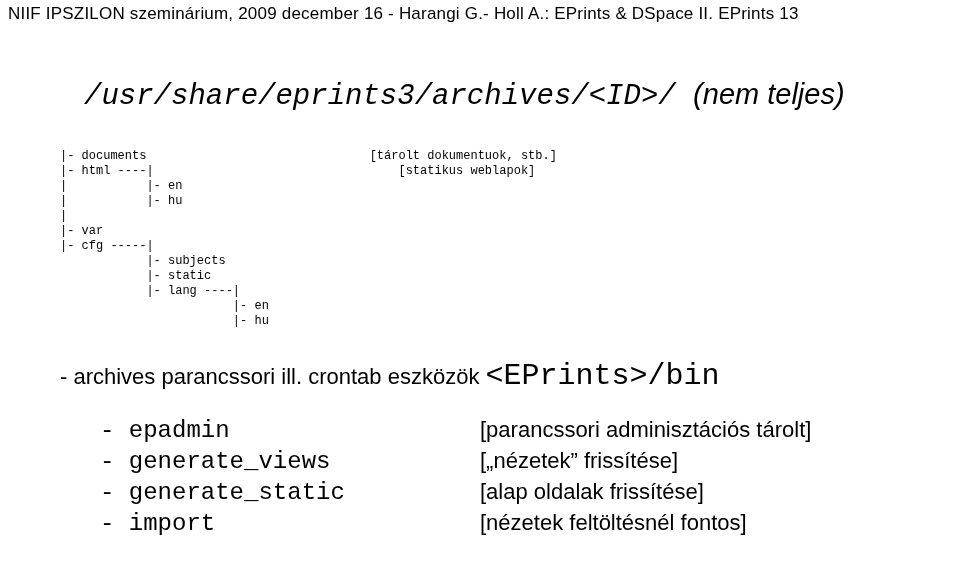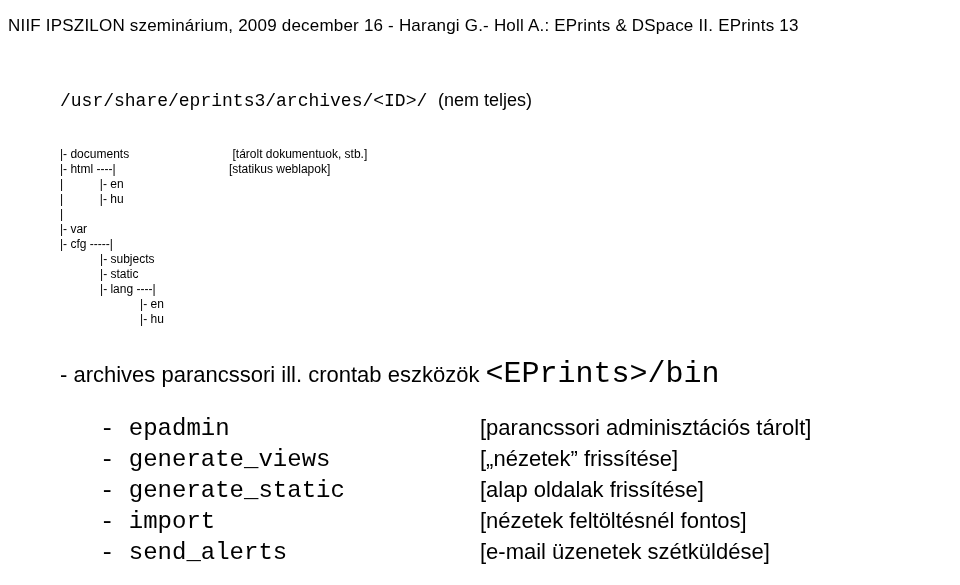--- a/index.html
+++ b/index.html
@@ -7,33 +7,34 @@
     width: 960px;
     height: 585px;
     background: #fff;
     font-family: Arial, Helvetica, sans-serif;
     color: #000;
     position: relative;
     overflow: hidden;
   }
   .header {
     font-size: 17px;
-    padding: 16px 8px 6px 8px;
+    padding: 4px 8px 6px 8px;
     letter-spacing: 0.2px;
   }
   .heading {
     font-family: "Courier New", Courier, monospace;
-    font-size: 18px;
-    padding: 48px 0 0 60px;
+    font-size: 29px;
+    padding: 48px 0 0 84px;
+    font-style: italic;
   }
   .heading .comment {
     font-family: Arial, Helvetica, sans-serif;
   }
   .tree {
-    font-family: Liberation Sans, sans-serif;
+    font-family: Liberation Mono, monospace;
     font-size: 12px;
     line-height: 1.25;
     white-space: pre;
     padding: 36px 0 0 60px;
   }
   .subhead {
     font-size: 22px;
     padding: 30px 0 0 60px;
     font-family: Arial, Helvetica, sans-serif;
   }
@@ -98,17 +99,13 @@
     <span class="tool-desc">[„nézetek” frissítése]</span>
   </div>
   <div class="tool-row">
     <span class="tool-name">- generate_static</span>
     <span class="tool-desc">[alap oldalak frissítése]</span>
   </div>
   <div class="tool-row">
     <span class="tool-name">- import</span>
     <span class="tool-desc">[nézetek feltöltésnél fontos]</span>
   </div>
-  <div class="tool-row">
-    <span class="tool-name">- send_alerts</span>
-    <span class="tool-desc">[e-mail üzenetek szétküldése]</span>
-  </div>
 </div>
 
 </body></html>

